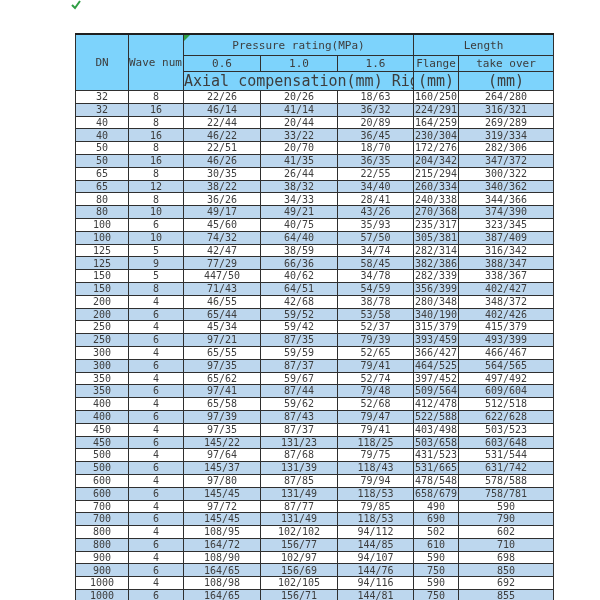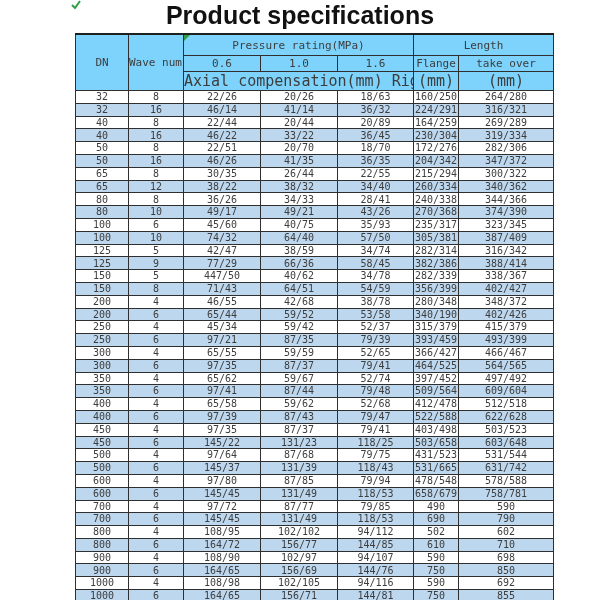--- a/index.html
+++ b/index.html
@@ -40,21 +40,20 @@
     position:absolute; left:0; top:0; width:0; height:0;
     border-top:6px solid #2F9E44; border-right:6px solid transparent;
   }
   .check-mark { position:absolute; left:71px; top:0px; }
 </style>
 </head>
 <body>
 
 <div class="page">
 
-  <div class="title">Product specifications</div>
 
   <svg class="check-mark" width="10" height="10" viewBox="0 0 10 10">
     <polyline points="1,5 4,8 9,1" fill="none" stroke="#2F9E44" stroke-width="2"></polyline>
   </svg>
 
   <table class="spec">
     <colgroup>
       <col style="width:53px">
         <col style="width:55px">
       <col style="width:77px">
@@ -204,21 +203,21 @@
           <td>282/314</td>
           <td>316/342</td>
         </tr>
         <tr>
           <td>125</td>
           <td>9</td>
           <td>77/29</td>
           <td>66/36</td>
           <td>58/45</td>
           <td>382/386</td>
-          <td>388/414</td>
+          <td>388/347</td>
         </tr>
         <tr>
           <td>150</td>
           <td>5</td>
           <td>447/50</td>
           <td>40/62</td>
           <td>34/78</td>
           <td>282/339</td>
           <td>338/367</td>
         </tr>

